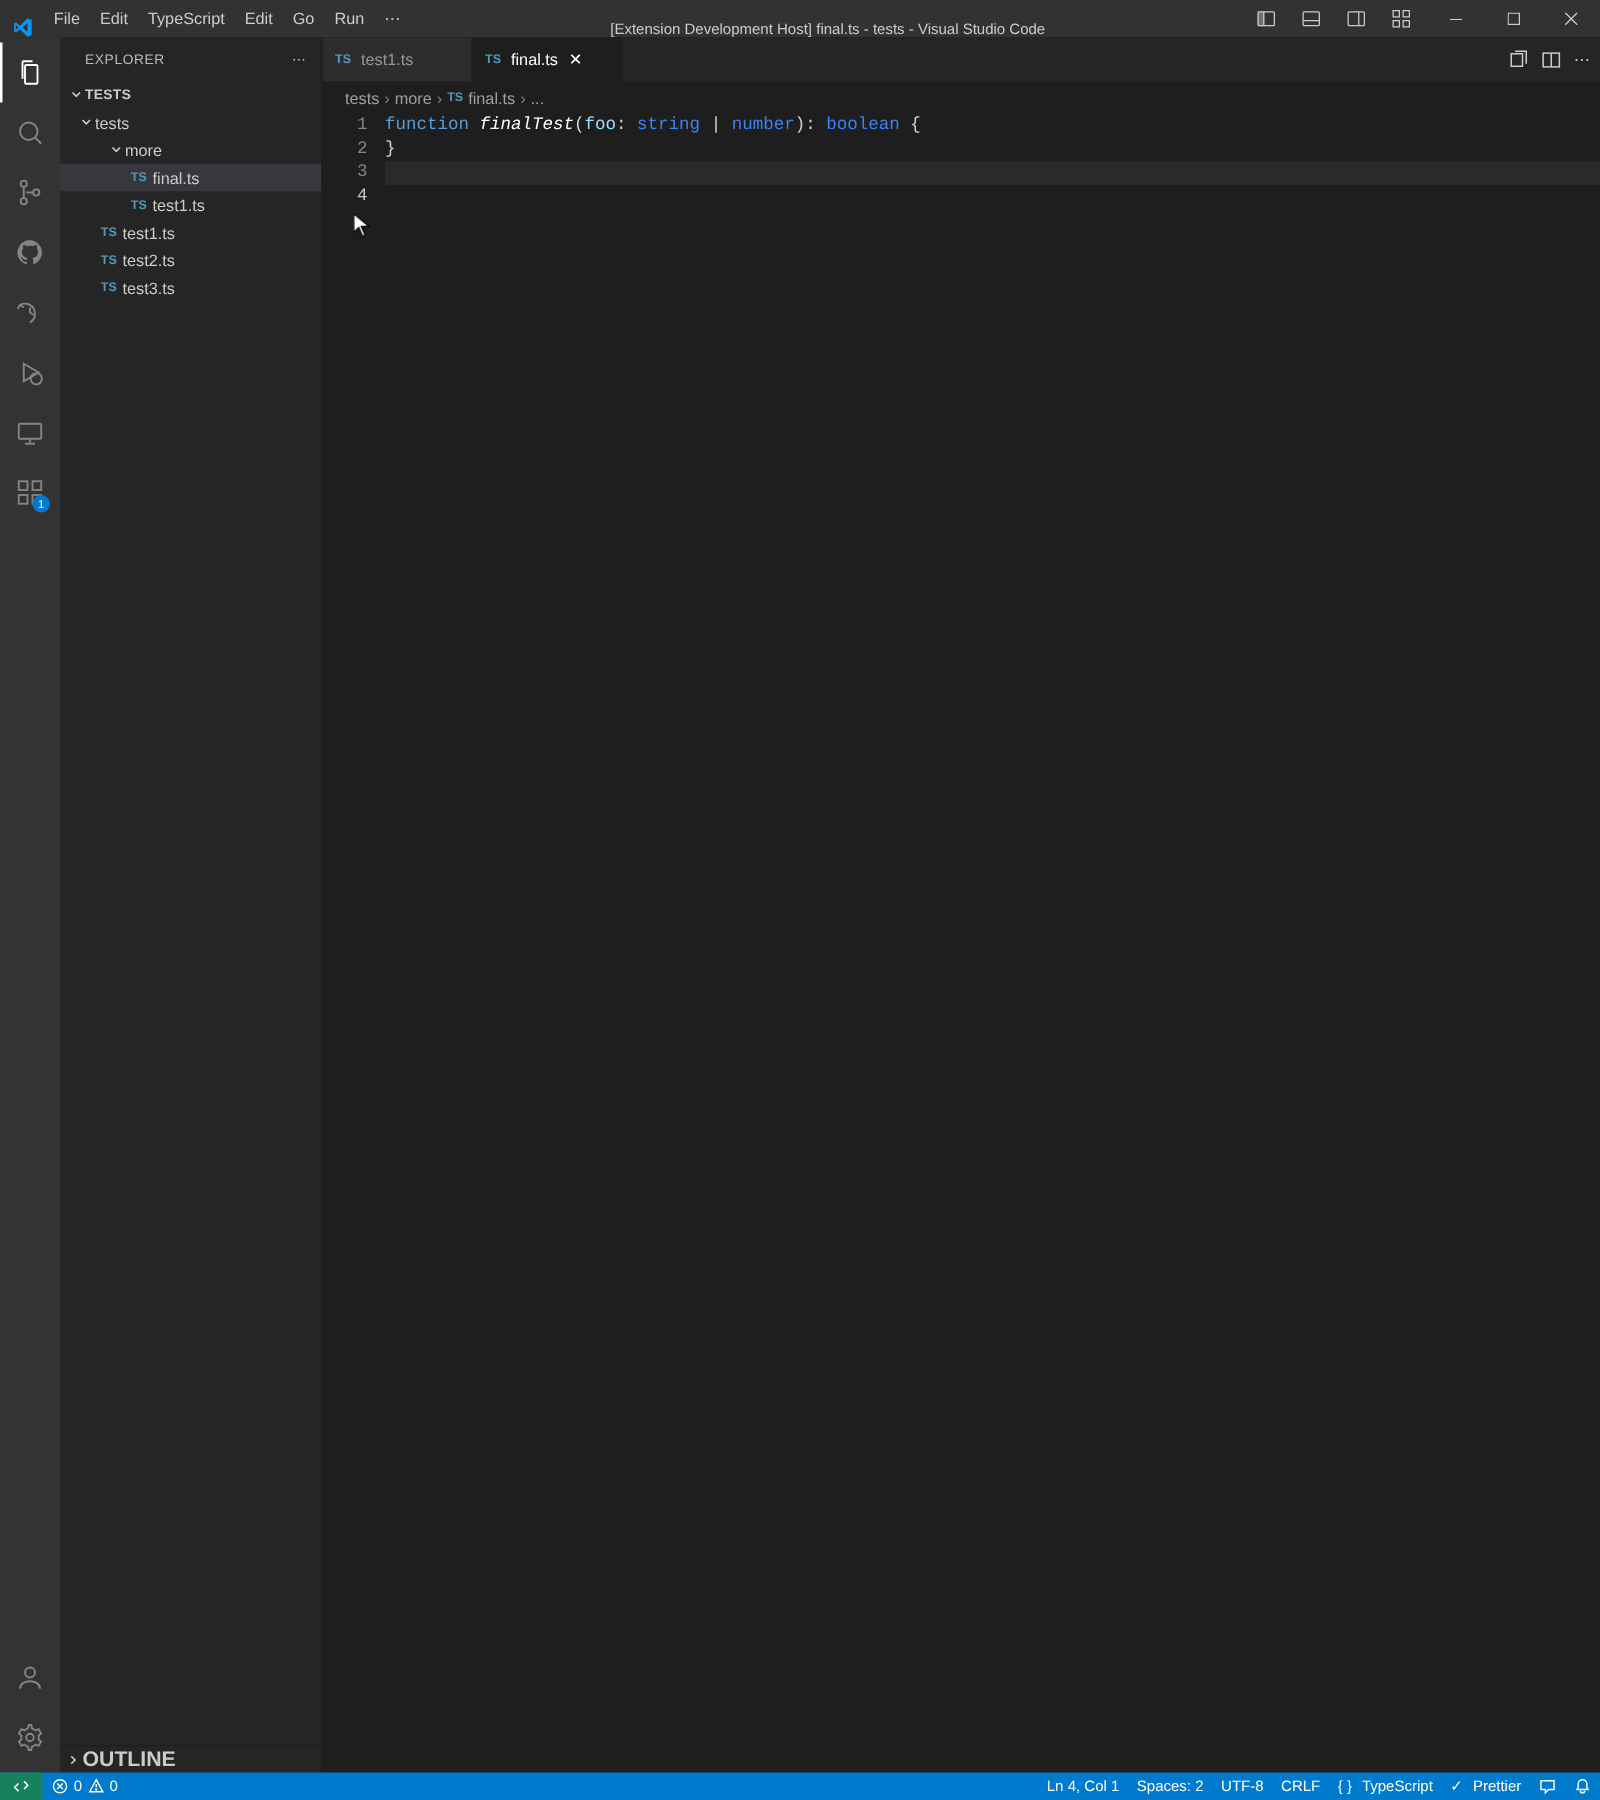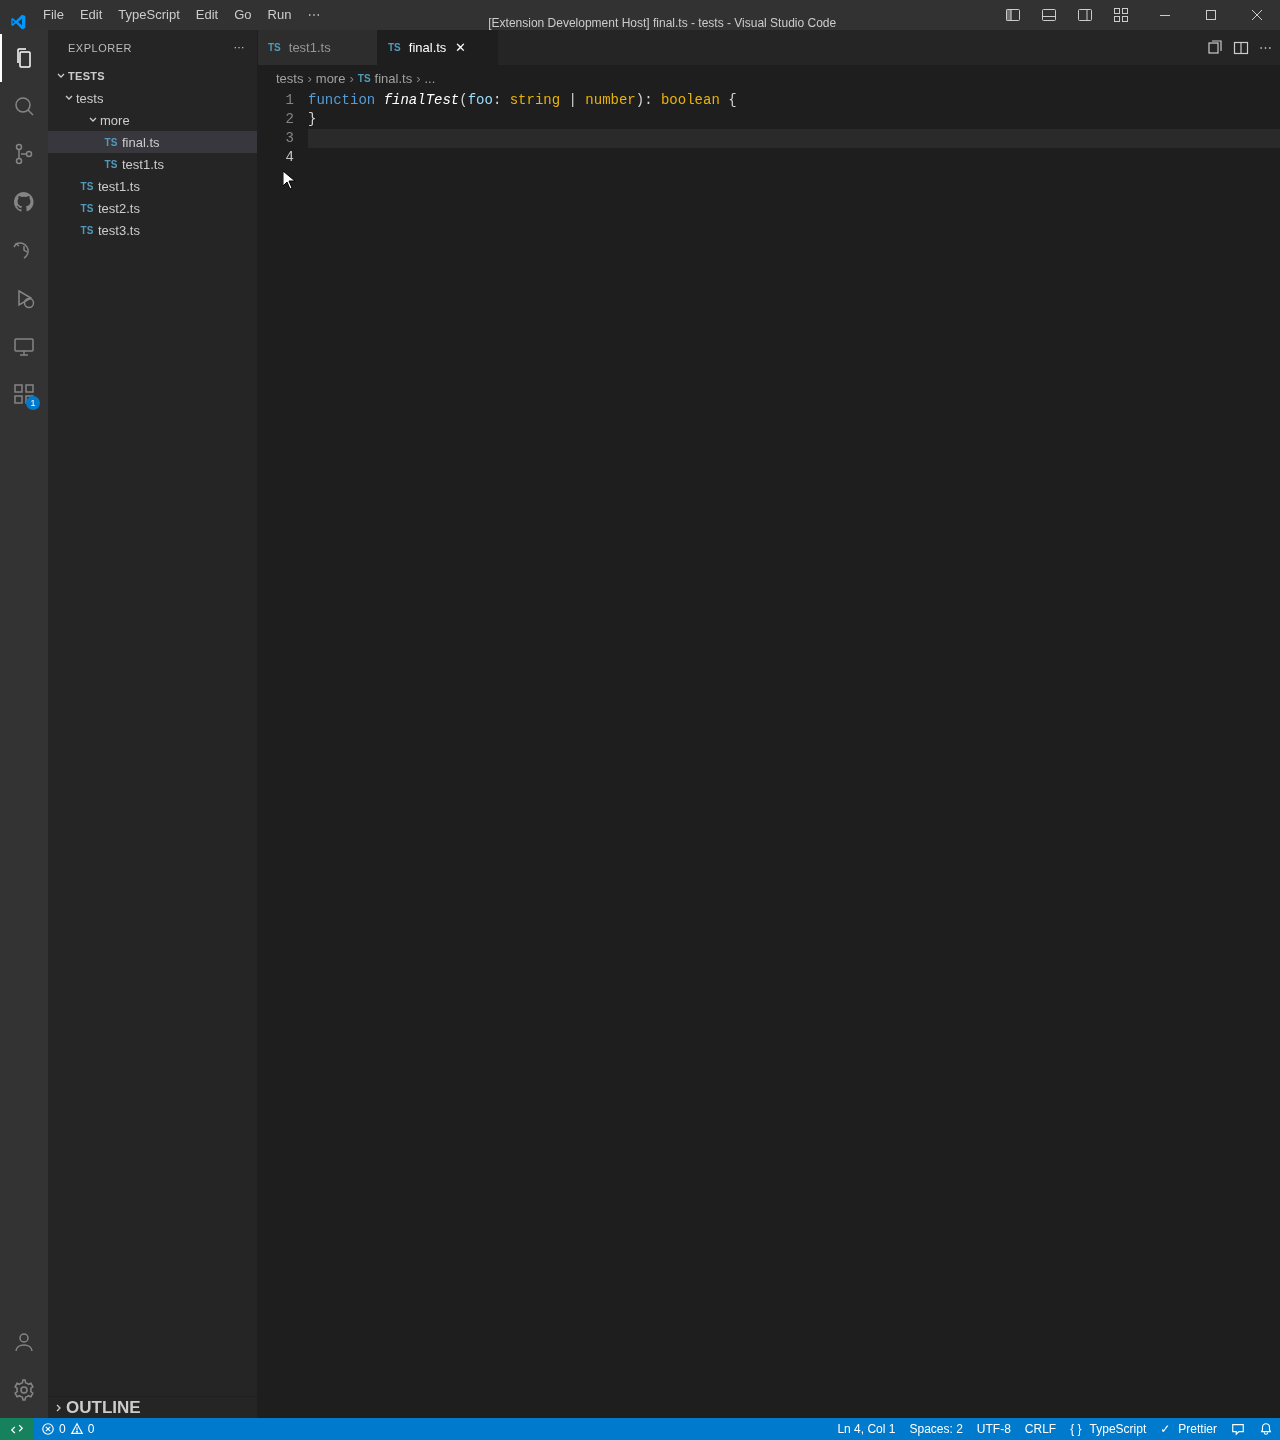--- a/index.html
+++ b/index.html
@@ -65,21 +65,21 @@
 .code-area{ flex:1; display:flex; font-family:Consolas,"Courier New",monospace; font-size:14px; line-height:19px;}
 .gutter{ width:50px; text-align:right; color:#858585; padding-right:14px; user-select:none; padding-top:0;}
 .gutter-line{ height:19px;}
 .gutter-line.active{ color:#c6c6c6;}
 .code{ flex:1; padding-top:0;}
 .code-line{ height:19px; white-space:pre;}
 .code-line.active{ background:#2a2a2a;}
 .tok-kw{ color:#569cd6;}
 .tok-fn{ color:#ffffff;font-style:italic;}
 .tok-var{ color:#9cdcfe;}
-.tok-type{ color:#eab308;}
+.tok-type{ color:#3b82f6;}
 .tok-punc{ color:#d4d4d4;}
 
 .statusbar{ height:22px; background:#007acc; color:#ffffff; display:flex; align-items:center; font-size:12px;}
 .status-left{ display:flex; align-items:center; height:100%;}
 .status-remote{ background:#16825d; height:100%; width:34px; display:flex; align-items:center; justify-content:center;}
 .status-item{ padding:0 7px; display:flex; align-items:center; gap:4px; height:100%;}
 .status-right{ margin-left:auto; display:flex; align-items:center; height:100%;}
 svg{ display:block;}
 .cursor-img{ position:fixed; left:283px; top:171px; pointer-events:none;}
 </style>

